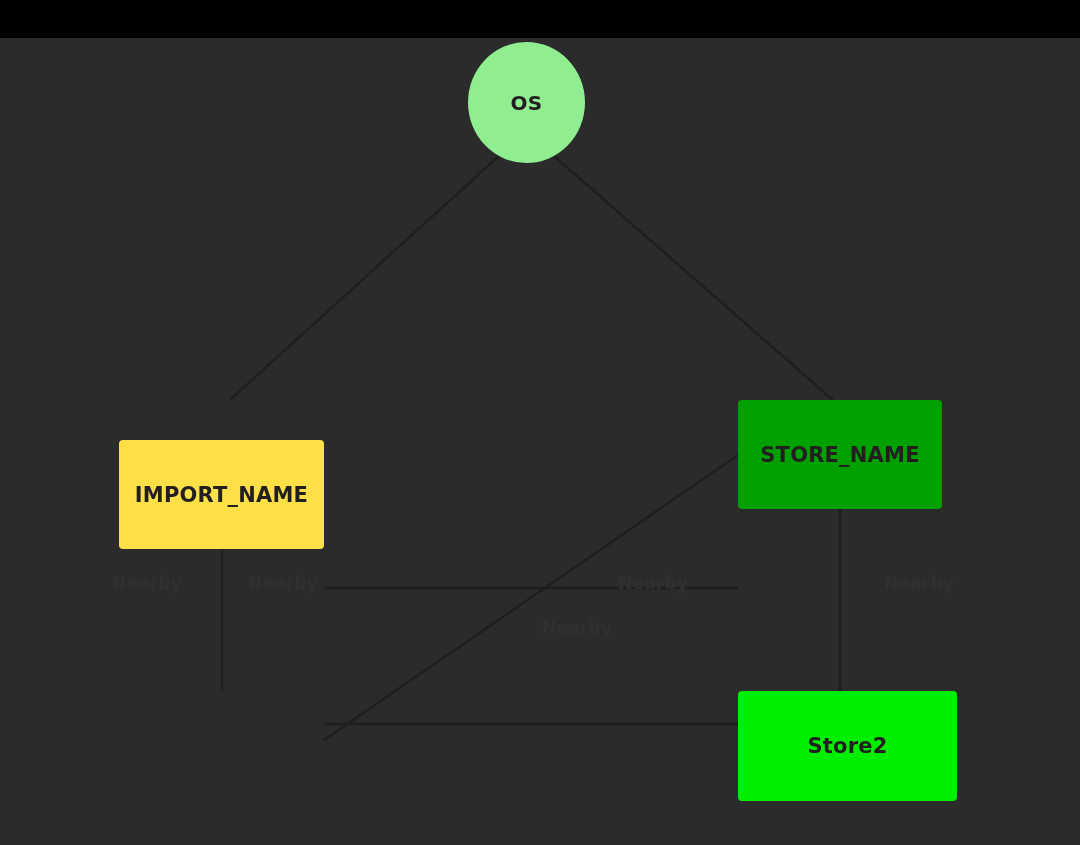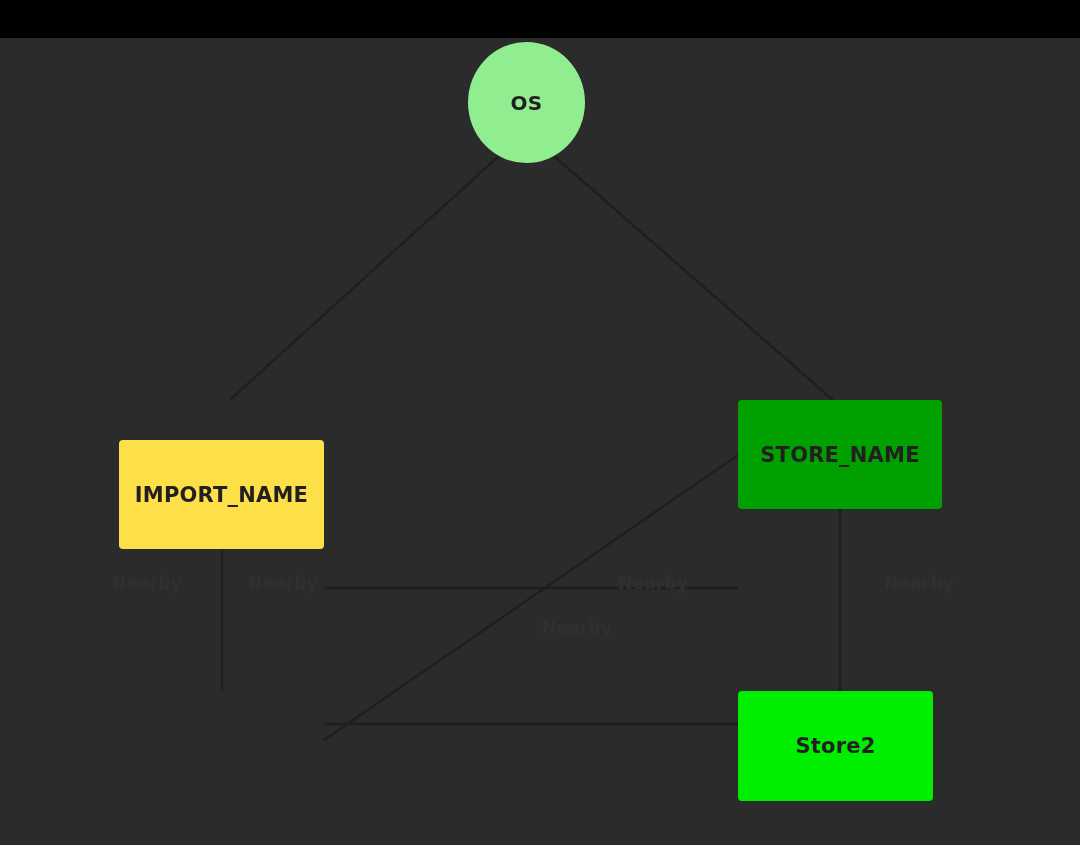--- a/index.html
+++ b/index.html
@@ -96,21 +96,21 @@
 
   <div class="node node-box" style="left:119px; top:400px; width:205px; height:109px; background:#fde047;margin-top:40px;">
     <span>IMPORT_NAME</span>
   </div>
 
   <div class="node node-box" style="left:738px; top:400px; width:204px; height:109px; background:#00a000;">
     <span>STORE_NAME</span>
   </div>
 
 
-  <div class="node node-box" style="left:738px; top:691px; width:195px; height:110px; background:#00ee00;">
+  <div class="node node-box" style="left:738px; top:691px; width:219px; height:110px; background:#00ee00;">
     <span>Store2</span>
   </div>
 
   <div class="edge-label" style="left:112px; top:573px;">Nearby</div>
   <div class="edge-label" style="left:248px; top:573px;">Nearby</div>
   <div class="edge-label" style="left:618px; top:573px;">Nearby</div>
   <div class="edge-label" style="left:884px; top:573px;">Nearby</div>
   <div class="edge-label" style="left:542px; top:618px;">Nearby</div>
 
 </div>

